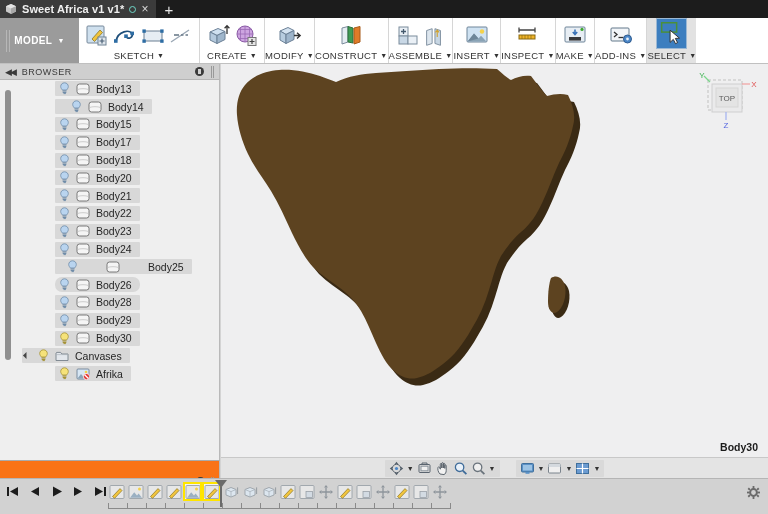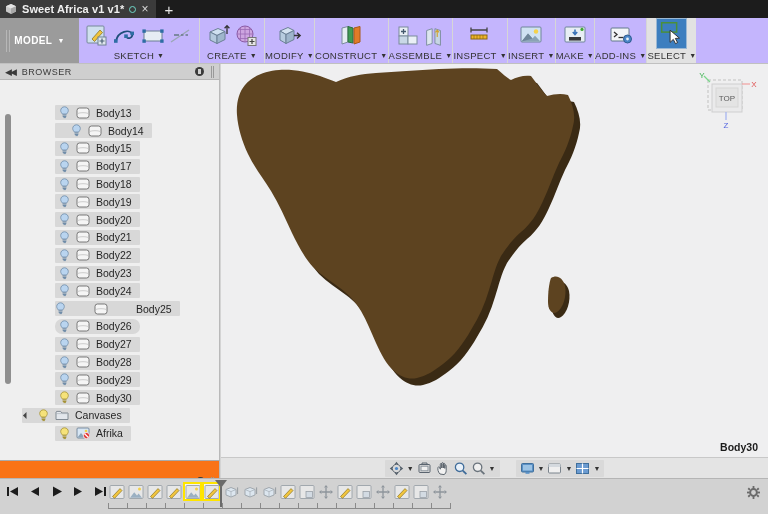--- a/index.html
+++ b/index.html
@@ -31,21 +31,21 @@
   }
   .tab-close { color: #d8d8d8; font-size: 12px; line-height: 1; font-weight: 400;}
   .tab-plus {
     color: #e6e6e6; font-size: 15px; font-weight: 300;
     padding: 0 9px; display: flex; align-items: center;
   }
 
   
   .ribbon {
     position: absolute; top: 18px; left: 0; width: 768px; height: 46px;
-    background: #c4b5fd;
+    background: #ffffff;
     border-bottom: 1px solid #c0c0c0;
     display: flex; align-items: stretch;
   }
   .model-btn {
     width: 79px; background: #9b9b9b; color: #ffffff;
     display: flex; align-items: center; justify-content: center; gap: 5px;
     font-size: 10px; font-weight: bold; letter-spacing: .4px;
     position: relative;
   }
   .model-btn:before{
@@ -86,21 +86,21 @@
     width: 9px; height: 9px; border-radius: 50%; background: #3a3a3a;
     position: relative;
   }
   .panel-dot:after {
     content:""; position:absolute; left:3px; top:1.6px; width:3px;height:5.8px;
     background:#cfcfcf;
   }
   .collapse-ic { font-size: 9px; color:#3a3a3a; letter-spacing:-2px; }
   .grip { width: 3px; height: 12px; border-left: 1px solid #999; border-right: 1px solid #999;}
   .tree {
-    position: relative; height: 352px; overflow: hidden; background: #efefef; margin-top: 24px;
+    position: relative; height: 352px; overflow: hidden; background: #efefef;
   }
   .vscroll {
     position: absolute; left: 5px; top: 10px; width: 6px; height: 270px;
     background: #8f8f8f; border-radius: 3px;
   }
   .trow {
     display: flex; align-items: center; height: 17.8px;
     position: relative;
   }
   .trow .pill {
@@ -330,45 +330,45 @@
       <div class="grp-label">
         <span>ASSEMBLE</span>
         <span class="caret">▼</span>
       </div>
     </div>
 
     <div class="grp">
       <div class="grp-icons">
         <span>
           <svg class="ic" viewBox="0 0 26 26">
-            <path d="M4 7 h16 M4 4.6 v4.8 M20 4.6 v4.8" stroke="#444" stroke-width="1.3"></path>
-            <rect x="4" y="12" width="16" height="4" fill="#f0b429" stroke="#8a6a12"></rect>
-            <path d="M7 12v4M10 12v4M13 12v4M16 12v4" stroke="#8a6a12" stroke-width=".7"></path>
-          </svg>
-        </span>
-      </div>
-      <div class="grp-label">
-        <span>INSPECT</span>
-        <span class="caret">▼</span>
-      </div>
-    </div>
-
-    <div class="grp">
-      <div class="grp-icons">
-        <span>
-          <svg class="ic" viewBox="0 0 26 26">
             <rect x="3" y="4" width="20" height="15" rx="1" fill="#cfe2f2" stroke="#6f8599"></rect>
             <circle cx="18" cy="8.5" r="2.2" fill="#f5d24a"></circle>
             <path d="M3.6 18.4 L10 10.5 L14.5 15.5 L17 12.8 L22.4 18.4 Z" fill="#8aa3b5"></path>
             <path d="M3.6 18.4 L10 10.5 L14.5 15.5 Z" fill="#6e8699"></path>
           </svg>
         </span>
       </div>
       <div class="grp-label">
         <span>INSERT</span>
+        <span class="caret">▼</span>
+      </div>
+    </div>
+
+    <div class="grp">
+      <div class="grp-icons">
+        <span>
+          <svg class="ic" viewBox="0 0 26 26">
+            <path d="M4 7 h16 M4 4.6 v4.8 M20 4.6 v4.8" stroke="#444" stroke-width="1.3"></path>
+            <rect x="4" y="12" width="16" height="4" fill="#f0b429" stroke="#8a6a12"></rect>
+            <path d="M7 12v4M10 12v4M13 12v4M16 12v4" stroke="#8a6a12" stroke-width=".7"></path>
+          </svg>
+        </span>
+      </div>
+      <div class="grp-label">
+        <span>INSPECT</span>
         <span class="caret">▼</span>
       </div>
     </div>
 
     <div class="grp">
       <div class="grp-icons">
         <span>
           <svg class="ic" viewBox="0 0 26 26">
             <rect x="3" y="4" width="20" height="15" rx="1" fill="#e8eef4" stroke="#6f8599"></rect>
             <rect x="7" y="14" width="12" height="3.6" fill="#39393b"></rect>
@@ -533,39 +533,20 @@
     <rect x="3.7" y="9.9" width="3.6" height="1.1" fill="#6f8ca8"></rect>
     <path d="M4.5 11.6 h2.4" stroke="#6f8ca8" stroke-width="1"></path>
   </svg>
               </span>
       <span>
                 <svg class="bodyic" viewBox="0 0 14 12">
     <rect x="1" y="1" width="12" height="10" rx="2.5" fill="#f5f5f5" stroke="#6d6d6d" stroke-width=".9"></rect>
     <path d="M1.6 6.5 C4 5.4 10 5.4 12.4 6.5" fill="none" stroke="#c2c2c2" stroke-width=".8"></path>
   </svg>
               </span>
-      <span class="tlabel">Body19</span>
-    </div>
-          </div>
-          <div class="trow">
-            <div class="pill" style="margin-left: 55px; padding-left: 4px;">
-      <span>
-                <svg class="bulb" viewBox="0 0 11 13">
-    <path d="M5.5 .8 C7.8 .8 9.3 2.5 9.3 4.5 C9.3 6 8.3 7 7.6 8 L3.4 8 C2.7 7 1.7 6 1.7 4.5 C1.7 2.5 3.2 .8 5.5 .8Z" fill="#b9d4ef" stroke="#6f8ca8" stroke-width=".8"></path>
-    <rect x="3.5" y="8.4" width="4" height="1.1" fill="#6f8ca8"></rect>
-    <rect x="3.7" y="9.9" width="3.6" height="1.1" fill="#6f8ca8"></rect>
-    <path d="M4.5 11.6 h2.4" stroke="#6f8ca8" stroke-width="1"></path>
-  </svg>
-              </span>
-      <span>
-                <svg class="bodyic" viewBox="0 0 14 12">
-    <rect x="1" y="1" width="12" height="10" rx="2.5" fill="#f5f5f5" stroke="#6d6d6d" stroke-width=".9"></rect>
-    <path d="M1.6 6.5 C4 5.4 10 5.4 12.4 6.5" fill="none" stroke="#c2c2c2" stroke-width=".8"></path>
-  </svg>
-              </span>
       <span class="tlabel">Body20</span>
     </div>
           </div>
           <div class="trow">
             <div class="pill" style="margin-left: 55px; padding-left: 4px;">
       <span>
                 <svg class="bulb" viewBox="0 0 11 13">
     <path d="M5.5 .8 C7.8 .8 9.3 2.5 9.3 4.5 C9.3 6 8.3 7 7.6 8 L3.4 8 C2.7 7 1.7 6 1.7 4.5 C1.7 2.5 3.2 .8 5.5 .8Z" fill="#b9d4ef" stroke="#6f8ca8" stroke-width=".8"></path>
     <rect x="3.5" y="8.4" width="4" height="1.1" fill="#6f8ca8"></rect>
     <rect x="3.7" y="9.9" width="3.6" height="1.1" fill="#6f8ca8"></rect>
@@ -632,21 +613,21 @@
       <span>
                 <svg class="bodyic" viewBox="0 0 14 12">
     <rect x="1" y="1" width="12" height="10" rx="2.5" fill="#f5f5f5" stroke="#6d6d6d" stroke-width=".9"></rect>
     <path d="M1.6 6.5 C4 5.4 10 5.4 12.4 6.5" fill="none" stroke="#c2c2c2" stroke-width=".8"></path>
   </svg>
               </span>
       <span class="tlabel">Body24</span>
     </div>
           </div>
           <div class="trow">
-            <div class="pill" style="margin-left: 55px; padding-left: 0; gap: 28px;">
+            <div class="pill" style="margin-left: 55px; padding-left: 12px; gap: 28px;">
       <span>
                 <svg class="bulb" viewBox="0 0 11 13">
     <path d="M5.5 .8 C7.8 .8 9.3 2.5 9.3 4.5 C9.3 6 8.3 7 7.6 8 L3.4 8 C2.7 7 1.7 6 1.7 4.5 C1.7 2.5 3.2 .8 5.5 .8Z" fill="#b9d4ef" stroke="#6f8ca8" stroke-width=".8"></path>
     <rect x="3.5" y="8.4" width="4" height="1.1" fill="#6f8ca8"></rect>
     <rect x="3.7" y="9.9" width="3.6" height="1.1" fill="#6f8ca8"></rect>
     <path d="M4.5 11.6 h2.4" stroke="#6f8ca8" stroke-width="1"></path>
   </svg>
               </span>
       <span>
                 <svg class="bodyic" viewBox="0 0 14 12">
@@ -667,39 +648,20 @@
     <path d="M4.5 11.6 h2.4" stroke="#6f8ca8" stroke-width="1"></path>
   </svg>
               </span>
       <span>
                 <svg class="bodyic" viewBox="0 0 14 12">
     <rect x="1" y="1" width="12" height="10" rx="2.5" fill="#f5f5f5" stroke="#6d6d6d" stroke-width=".9"></rect>
     <path d="M1.6 6.5 C4 5.4 10 5.4 12.4 6.5" fill="none" stroke="#c2c2c2" stroke-width=".8"></path>
   </svg>
               </span>
       <span class="tlabel">Body26</span>
-    </div>
-          </div>
-          <div class="trow">
-            <div class="pill" style="margin-left: 55px; padding-left: 4px;">
-      <span>
-                <svg class="bulb" viewBox="0 0 11 13">
-    <path d="M5.5 .8 C7.8 .8 9.3 2.5 9.3 4.5 C9.3 6 8.3 7 7.6 8 L3.4 8 C2.7 7 1.7 6 1.7 4.5 C1.7 2.5 3.2 .8 5.5 .8Z" fill="#b9d4ef" stroke="#6f8ca8" stroke-width=".8"></path>
-    <rect x="3.5" y="8.4" width="4" height="1.1" fill="#6f8ca8"></rect>
-    <rect x="3.7" y="9.9" width="3.6" height="1.1" fill="#6f8ca8"></rect>
-    <path d="M4.5 11.6 h2.4" stroke="#6f8ca8" stroke-width="1"></path>
-  </svg>
-              </span>
-      <span>
-                <svg class="bodyic" viewBox="0 0 14 12">
-    <rect x="1" y="1" width="12" height="10" rx="2.5" fill="#f5f5f5" stroke="#6d6d6d" stroke-width=".9"></rect>
-    <path d="M1.6 6.5 C4 5.4 10 5.4 12.4 6.5" fill="none" stroke="#c2c2c2" stroke-width=".8"></path>
-  </svg>
-              </span>
-      <span class="tlabel">Body27</span>
     </div>
           </div>
           <div class="trow">
             <div class="pill" style="margin-left: 55px; padding-left: 4px;">
       <span>
                 <svg class="bulb" viewBox="0 0 11 13">
     <path d="M5.5 .8 C7.8 .8 9.3 2.5 9.3 4.5 C9.3 6 8.3 7 7.6 8 L3.4 8 C2.7 7 1.7 6 1.7 4.5 C1.7 2.5 3.2 .8 5.5 .8Z" fill="#b9d4ef" stroke="#6f8ca8" stroke-width=".8"></path>
     <rect x="3.5" y="8.4" width="4" height="1.1" fill="#6f8ca8"></rect>
     <rect x="3.7" y="9.9" width="3.6" height="1.1" fill="#6f8ca8"></rect>
     <path d="M4.5 11.6 h2.4" stroke="#6f8ca8" stroke-width="1"></path>

